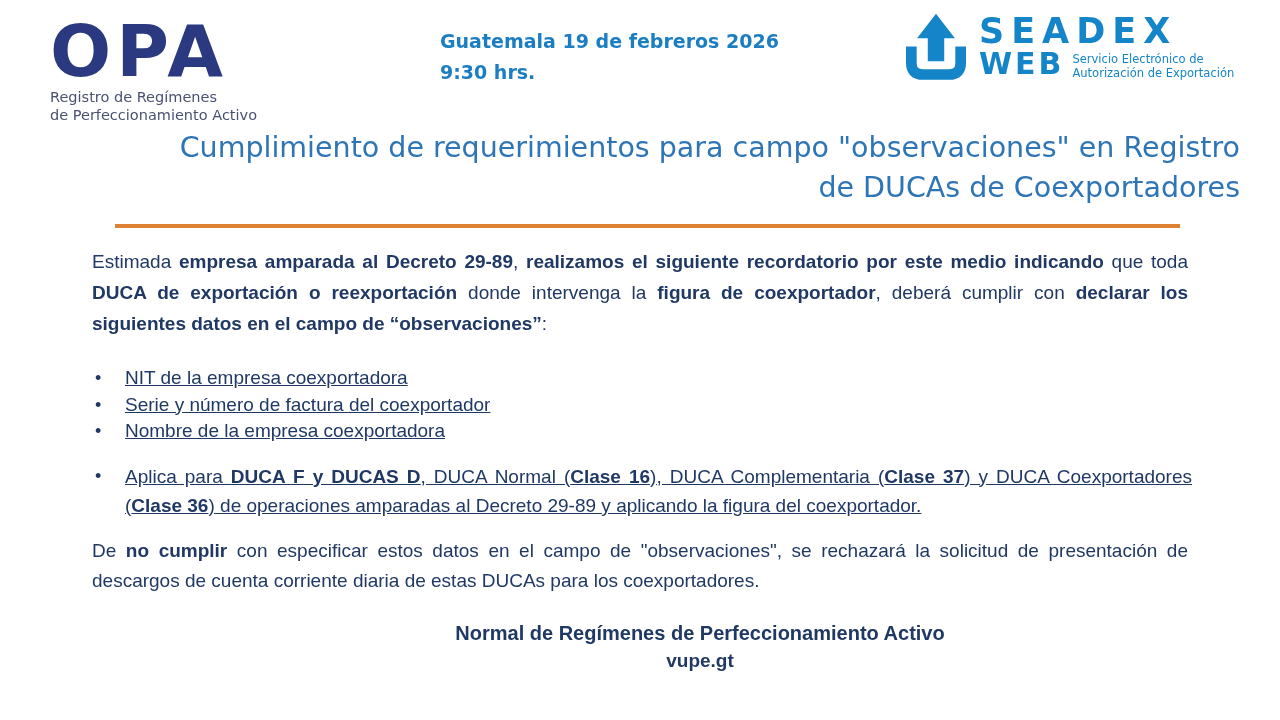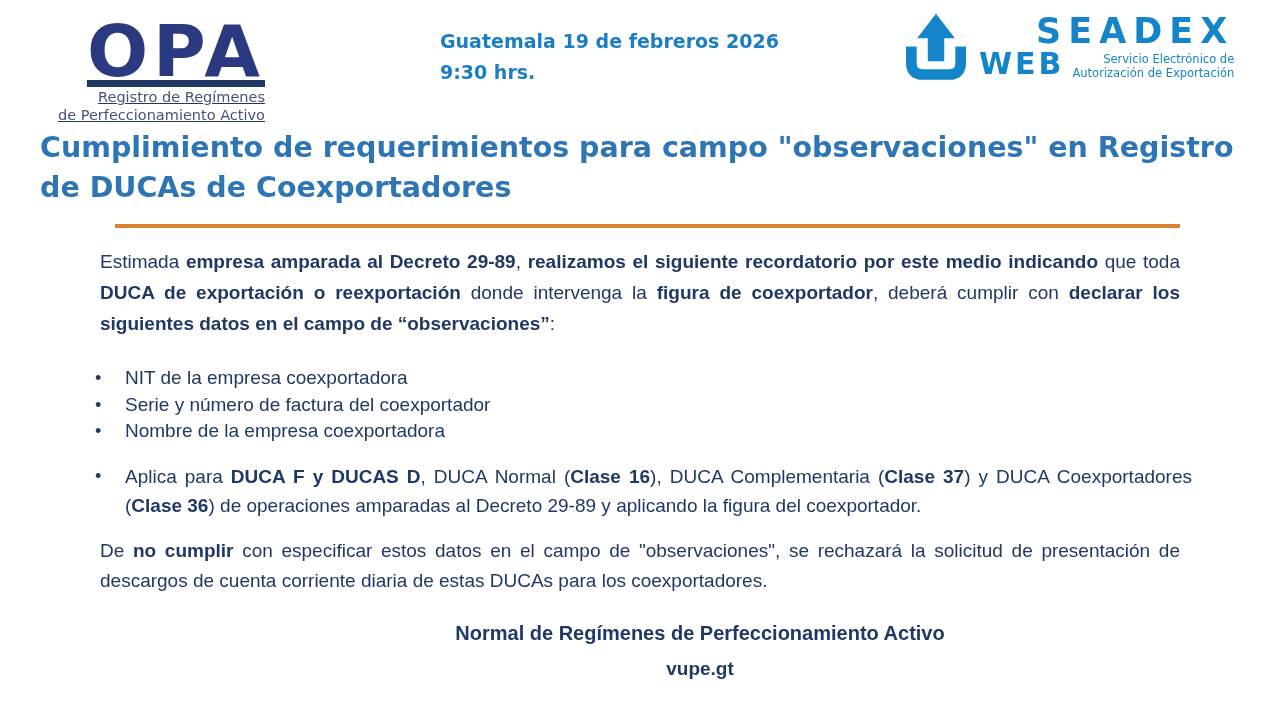--- a/index.html
+++ b/index.html
@@ -5,70 +5,70 @@
   html,body{margin:0;padding:0;}
   body{
     width:1280px;height:720px;background:#ffffff;overflow:hidden;
     font-family:"Liberation Sans",sans-serif;color:#1F3864;
     -webkit-font-smoothing:antialiased;
   }
   .page{position:relative;width:1280px;height:720px;}
 
   
   header{position:relative;height:112px;}
-  .opa-logo{position:absolute;left:50px;top:14px;width:215px;text-align:right;text-decoration:underline;}
+  .opa-logo{position:absolute;left:50px;top:14px;width:215px;text-align:left;}
   .opa-acronym{
     font-family:"DejaVu Sans",sans-serif;font-weight:800;
     font-size:72px;line-height:74px;letter-spacing:5px;color:#2B3A80;
   }
   .opa-sub{font-family:"DejaVu Sans",sans-serif;font-size:14.5px;line-height:18px;color:#4A5274;}
 
   .date-block{
     position:absolute;left:440px;top:26px;
     font-family:"DejaVu Sans",sans-serif;font-size:19px;line-height:31px;
     color:#1B7EC3;font-weight:600;
   }
 
   .seadex-logo{position:absolute;left:903px;top:12px;display:flex;align-items:flex-start;}
   .seadex-icon{width:66px;height:74px;margin-right:10px;}
-  .seadex-text{padding-top:2px;text-align:right;}
+  .seadex-text{padding-top:2px;}
   .seadex-name{
     font-family:"DejaVu Sans",sans-serif;font-weight:800;
     font-size:35px;line-height:34px;letter-spacing:7px;color:#1485C8;
   }
   .seadex-row2{display:flex;align-items:flex-start;margin-top:1px;}
   .seadex-web{
     font-family:"DejaVu Sans",sans-serif;font-weight:800;
     font-size:30px;line-height:30px;letter-spacing:3px;color:#1485C8;
   }
   .seadex-tagline{
     font-family:"DejaVu Sans",sans-serif;font-size:11.5px;line-height:13.5px;
     color:#1485C8;margin-left:8px;padding-top:4px;white-space:nowrap;
   }
 
   
   h1{
-    margin:16px 40px 0 40px;text-align:left;
-    font-family:"DejaVu Sans",sans-serif;font-weight:700;
+    margin:16px 40px 0 40px;text-align:right;
+    font-family:"DejaVu Sans",sans-serif;font-weight:400;
     font-size:28.5px;line-height:40px;color:#2E75B6;
   }
   .divider{
     border:none;height:4px;background:#DD8133;
     margin:16px 100px 0 115px;
   }
 
   
   main{margin:18px 88px 0 88px;font-size:19px;}
-  p{margin:12px;}
+  p{margin:4px;}
   .intro{line-height:31px;text-align:justify;}
   .b{font-weight:700;}
 
   ul.bullets{list-style:none;margin:26px 0 0 0;padding:0;}
   ul.bullets li{
-    position:relative;padding-left:37px;line-height:26.5px;text-align:justify;
+    position:relative;padding-left:37px;line-height:26.5px;text-align:justify;text-decoration:underline;
   }
   ul.bullets li::before{
     content:"\2022";position:absolute;left:7px;top:0;color:#1F3864;font-size:18px;
   }
   ul.applies{margin-top:17px;}
   ul.applies li{line-height:29.5px;}
 
   .closing{margin-top:15px;line-height:30.5px;text-align:justify;}
 
   

